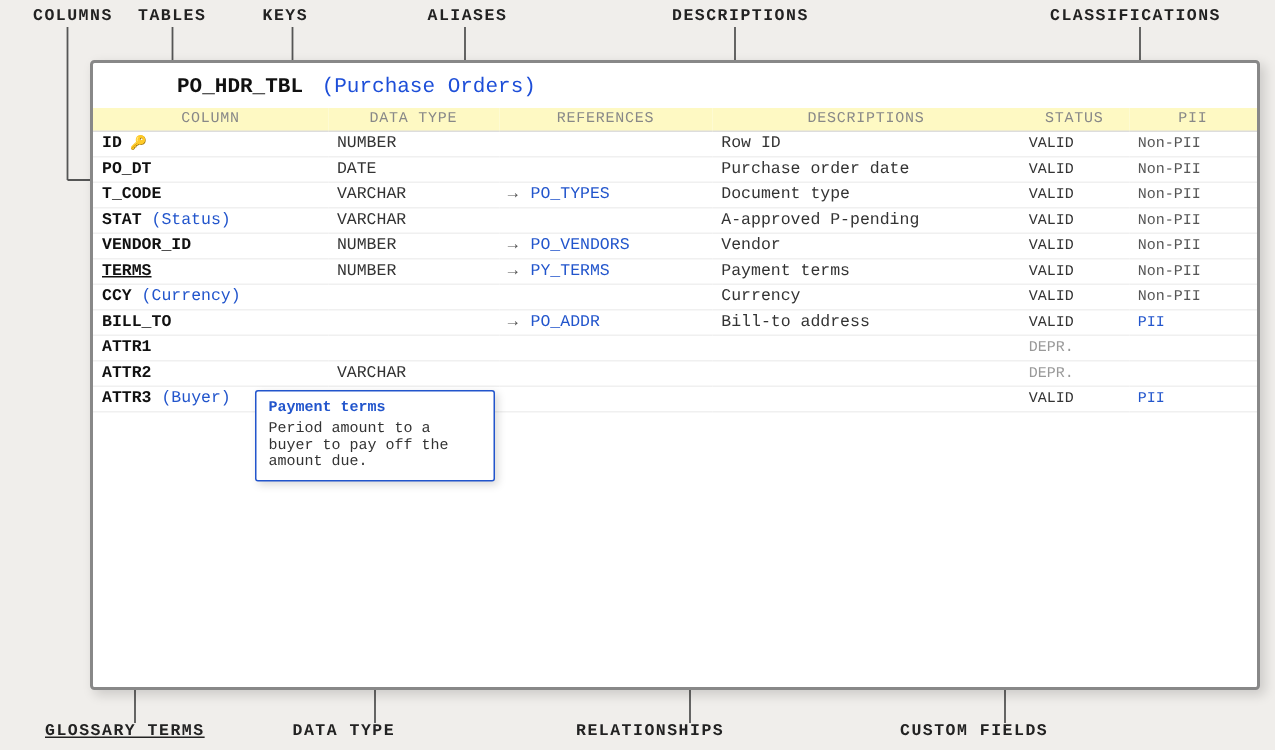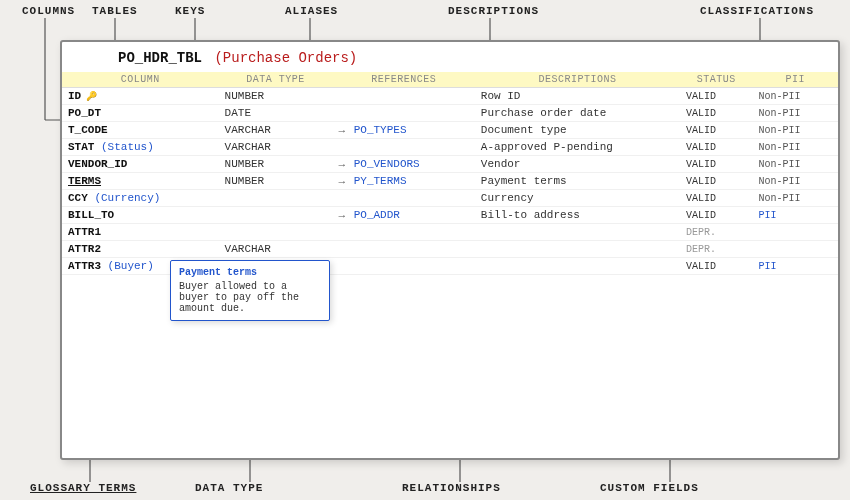--- a/index.html
+++ b/index.html
@@ -44,21 +44,21 @@
       font-family: 'Courier New', Courier, monospace;
     }
 
     .table-title .table-name {
       font-weight: bold;
       color: #111;
       margin-left: 44px;
     }
 
     .table-title .table-alias {
-      color: #b91c1c;
+      color: #1d4ed8;
       font-weight: normal;
       margin-left: 4px;
       text-align: center;
     }
 
     .table-grid {
       width: 100%;
       border-collapse: collapse;
       font-family: 'Courier New', Courier, monospace;
       font-size: 11px;
@@ -276,22 +276,22 @@
             <td class="col-ref"></td>
             <td class="col-desc"></td>
             <td class="col-status">VALID</td>
             <td class="col-pii" style="color: rgb(34, 85, 204);">PII</td>
           </tr>
         </tbody>
     </table>
 
     <div class="tooltip-box" style="top: 218px; left: 108px;">
       <div class="tooltip-title">Payment terms</div>
-      <div>Buyer allowed to a buyer to pay off the amount due.</div>
+      <div>Period amount to a buyer to pay off the amount due.</div>
     </div>
   </div>
 
   <span class="annotation" style="bottom:6px; left:30px;text-decoration:underline;">GLOSSARY TERMS</span>
   <span class="annotation" style="bottom:6px; left:195px;">DATA TYPE</span>
-  <span class="annotation" style="bottom:6px; left:402px;">RELATIONSHIPS</span>
+  <span class="annotation" style="bottom:6px; left:384px;">RELATIONSHIPS</span>
   <span class="annotation" style="bottom:6px; left:600px;">CUSTOM FIELDS</span>
 
 </div>
 
 </body></html>

